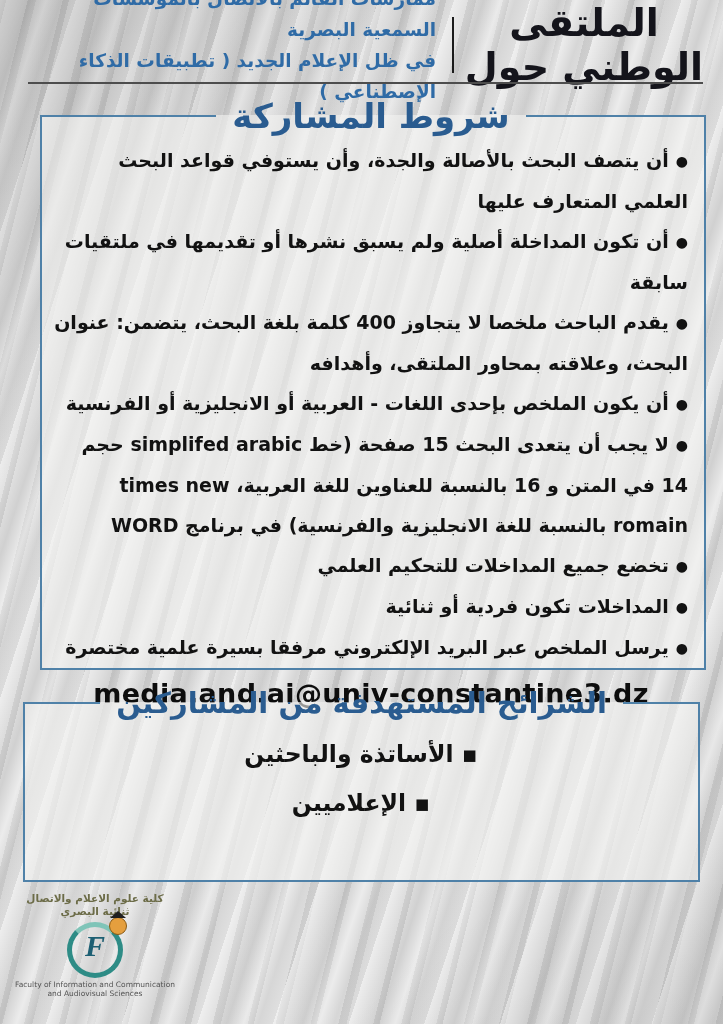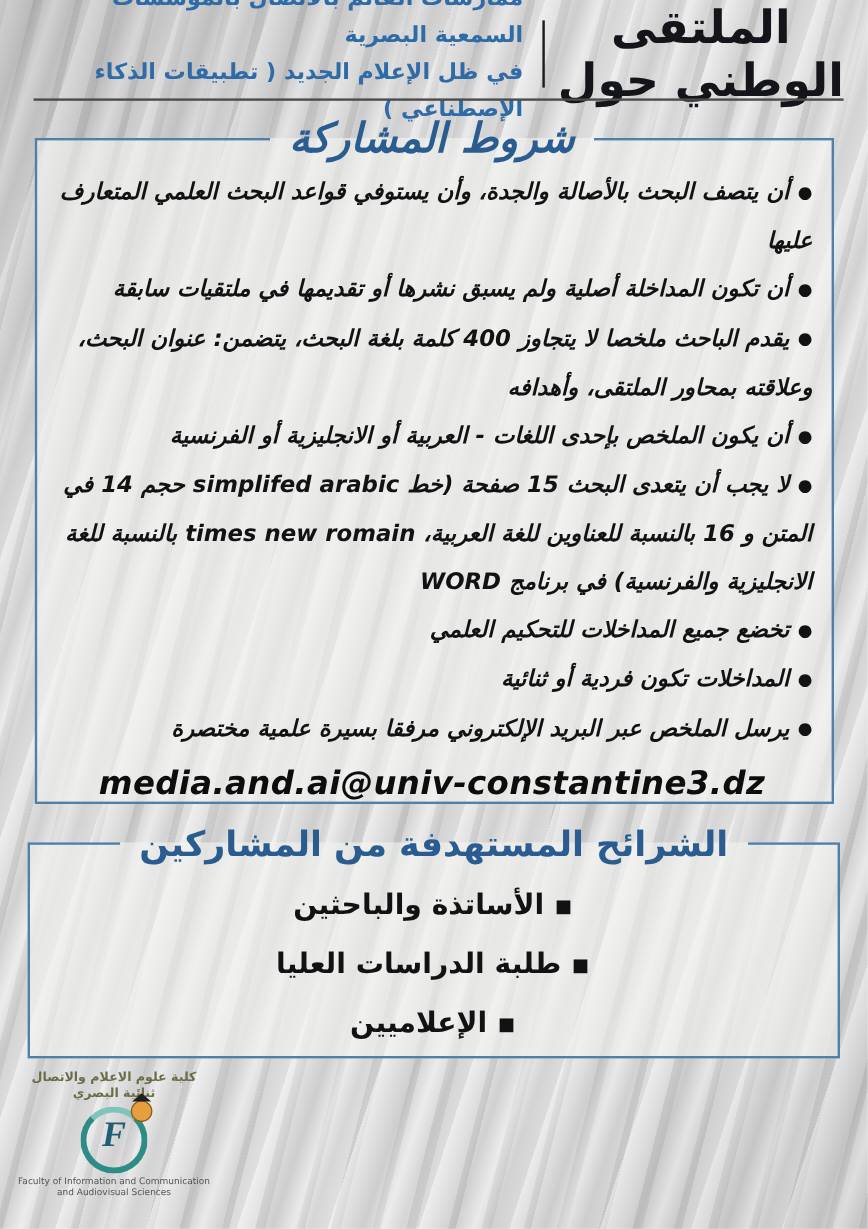--- a/index.html
+++ b/index.html
@@ -26,21 +26,21 @@
   .header-divider{width:2px;height:56px;background:#1b1b1b;margin:0 4px;}
   .conf-subject{flex:1;text-align:right;padding-right:12px;}
   .conf-subject div{font-size:18.5px;font-weight:bold;color:#2f6ba6;line-height:31px;}
   .header-rule{position:absolute;top:82px;left:28px;right:20px;height:0;
     border-top:2px solid #4d4d4d;}
   
   fieldset.panel{position:absolute;margin:0;box-sizing:border-box;
     border:2px solid #4f81a8;background:rgba(244,243,241,0.60);}
   fieldset.panel legend{margin:0 auto;padding:0 16px;font-weight:bold;color:#2a5c90;
     text-align:center;white-space:nowrap;}
-  #conditions-panel{left:29px;top:96px;width:666px;height:574px;padding:4px 16px 0 12px;font-style:italic;}
+  #conditions-panel{left:40px;top:96px;width:666px;height:574px;padding:4px 16px 0 12px;}
   #conditions-panel legend{font-size:34px;}
   #targets-panel{left:23px;top:686px;width:677px;height:196px;padding:8px 24px 0 24px;}
   #targets-panel legend{font-size:29px;}
   
   ul.cond-list{list-style:none;margin:0;padding:0;direction:rtl;}
   ul.cond-list li{font-size:19px;font-weight:bold;color:#121212;line-height:40px;
     text-align:right;}
   .bullet{font-size:14px;margin-left:7px;vertical-align:1px;}
   .email-line{direction:ltr;text-align:center;font-size:27px;font-weight:bold;
     color:#0d0d0d;margin-top:10px;letter-spacing:0.3px;}
@@ -134,23 +134,20 @@
       </li>
     </ul>
     <div class="email-line">media.and.ai@univ-constantine3.dz</div>
   </fieldset>
 
   <fieldset class="panel" id="targets-panel">
     <legend>الشرائح المستهدفة من المشاركين</legend>
     <ul class="target-list">
       <li>
         <span class="sq-bullet">■</span><span>الأساتذة والباحثين</span>
-      </li>
-      <li>
-        <span class="sq-bullet">■</span><span>طلبة الدراسات العليا</span>
       </li>
       <li>
         <span class="sq-bullet">■</span><span>الإعلاميين</span>
       </li>
     </ul>
   </fieldset>
 
   <div class="logos">
 
     <div class="logo-block faculty">

